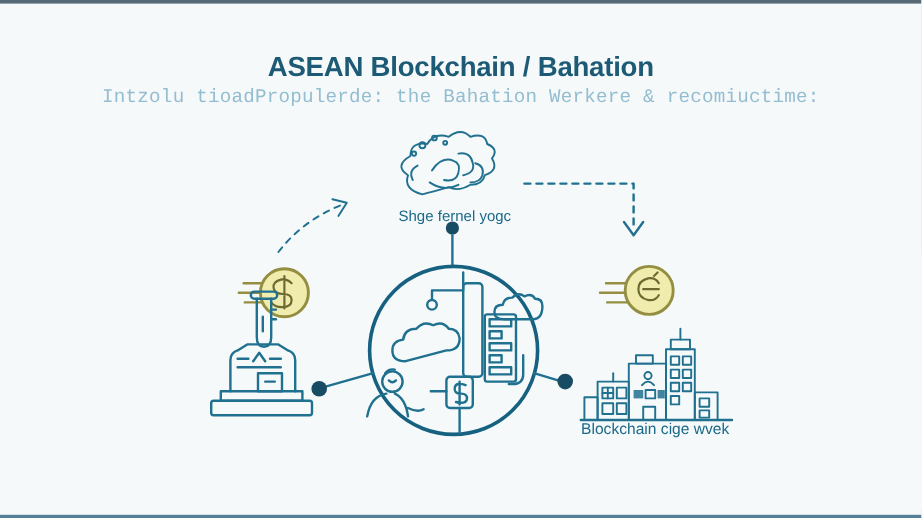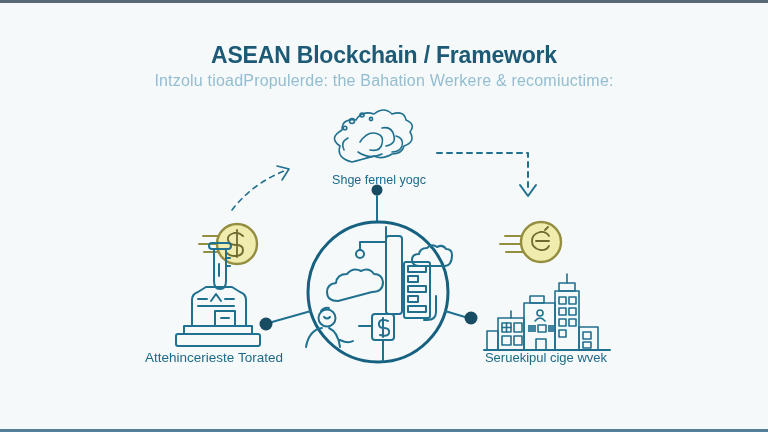--- a/index.html
+++ b/index.html
@@ -10,21 +10,21 @@
   .edge { position:absolute; left:0; right:0; }
   .edge.top { top:0; height:3px; background:var(--edge-top); opacity:.75; }
   .edge.bottom { bottom:0; height:3px; background:var(--edge-bottom); opacity:.8; }
 
   .title {
     position:absolute; top:42px; left:0; width:100%; text-align:center;
     font-size:23px; font-weight:bold; color:var(--title); letter-spacing:-0.2px;
   }
   .subtitle {
     position:absolute; top:72px; left:0; width:100%; text-align:center;
-    font-size:16px; color:var(--subtitle); letter-spacing:0.2px;
+    font-size:16px; color:var(--subtitle); letter-spacing:0.2px;font-family:Liberation Mono, monospace;
   }
   svg.diagram { position:absolute; left:0; top:0; }
 
   .node-label {
     position:absolute; transform:translateX(-50%);
     color:var(--label); font-weight:normal; white-space:nowrap;
   }
   #label-top   { left:379px; top:173px; font-size:12.5px; }
   #label-left  { left:214px; top:350px; font-size:13.5px; }
   #label-right { left:546px; top:350px; font-size:13px;   }
@@ -40,21 +40,21 @@
   .cglyph{ stroke:var(--coin-glyph); stroke-width:1.8; fill:none; stroke-linecap:round; stroke-linejoin:round; }
   .dash  { stroke-dasharray:5 5; }
 </style>
 </head>
 <body>
 
 <div class="stage">
   <div class="edge top"></div>
   <div class="edge bottom"></div>
 
-  <div class="title">ASEAN Blockchain / Framework</div>
+  <div class="title">ASEAN Blockchain / Bahation</div>
   <div class="subtitle">Intzolu tioadPropulerde: the Bahation Werkere &amp; recomiuctime:</div>
 
   <svg class="diagram" width="768" height="432" viewBox="0 0 768 432">
 
     <g class="ink thin">
       <path d="M352,162 q-16,-4 -12,-16 q-12,-8 2,-16 q0,-12 14,-10 q6,-10 18,-6 q10,-8 18,0 q12,-4 14,6 q10,4 4,12 q6,10 -6,14 q-2,8 -12,8 q-10,6 -18,2 q-14,4 -22,6 z"></path>
       <path d="M360,142 q8,-12 18,-8 q6,2 4,10 q-2,8 -12,6"></path>
       <path d="M382,128 q10,-2 12,8 q2,8 -8,10"></path>
       <path d="M396,136 q8,2 6,10 q-2,6 -10,6"></path>
       <path d="M358,152 q12,8 24,2"></path>
@@ -183,15 +183,14 @@
       <rect x="514" y="336" width="8" height="9"></rect>
       <rect x="487" y="331" width="11" height="19"></rect>
 
       <rect x="579" y="327" width="19" height="23"></rect>
       <rect x="583" y="332" width="8" height="7"></rect>
       <rect x="583" y="342" width="8" height="6"></rect>
     </g>
   </svg>
 
   <div class="node-label" id="label-top">Shge fernel yogc</div>
-  <div class="node-label" id="label-left">Attehincerieste Torated</div>
-  <div class="node-label" id="label-right">Seruekipul cige wvek</div>
+  <div class="node-label" id="label-right">Blockchain cige wvek</div>
 </div>
 
 </body></html>

